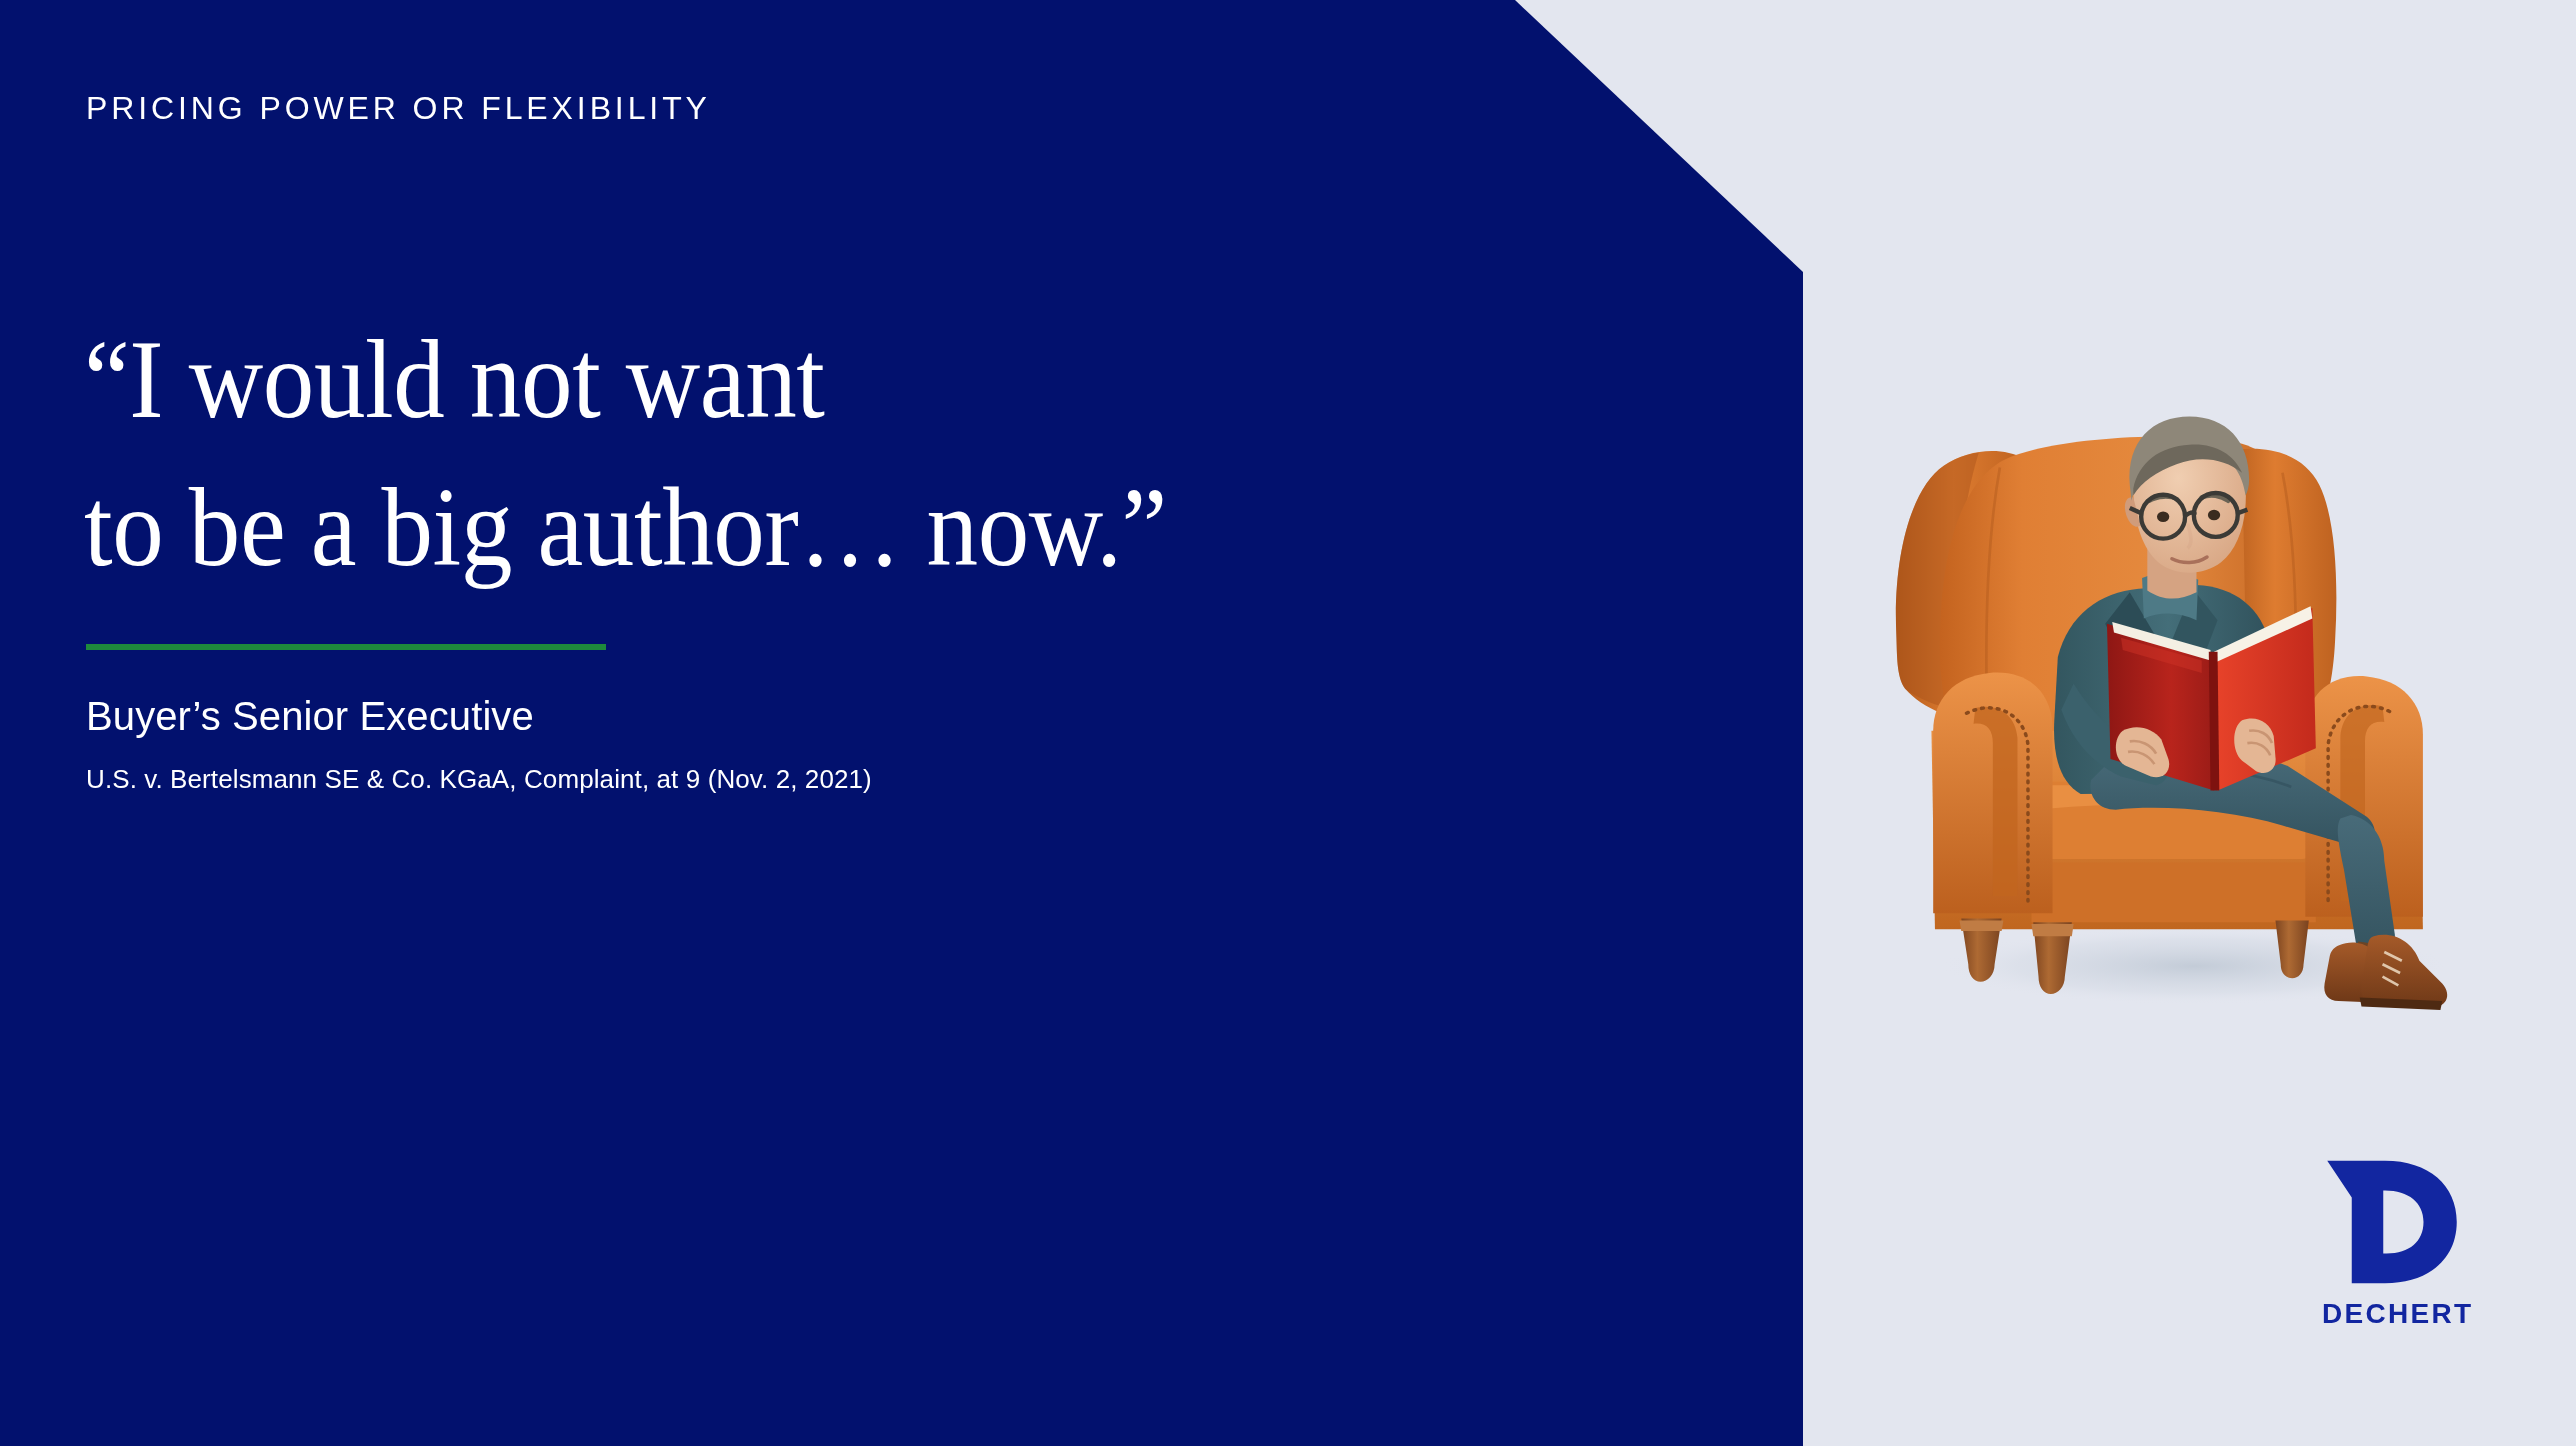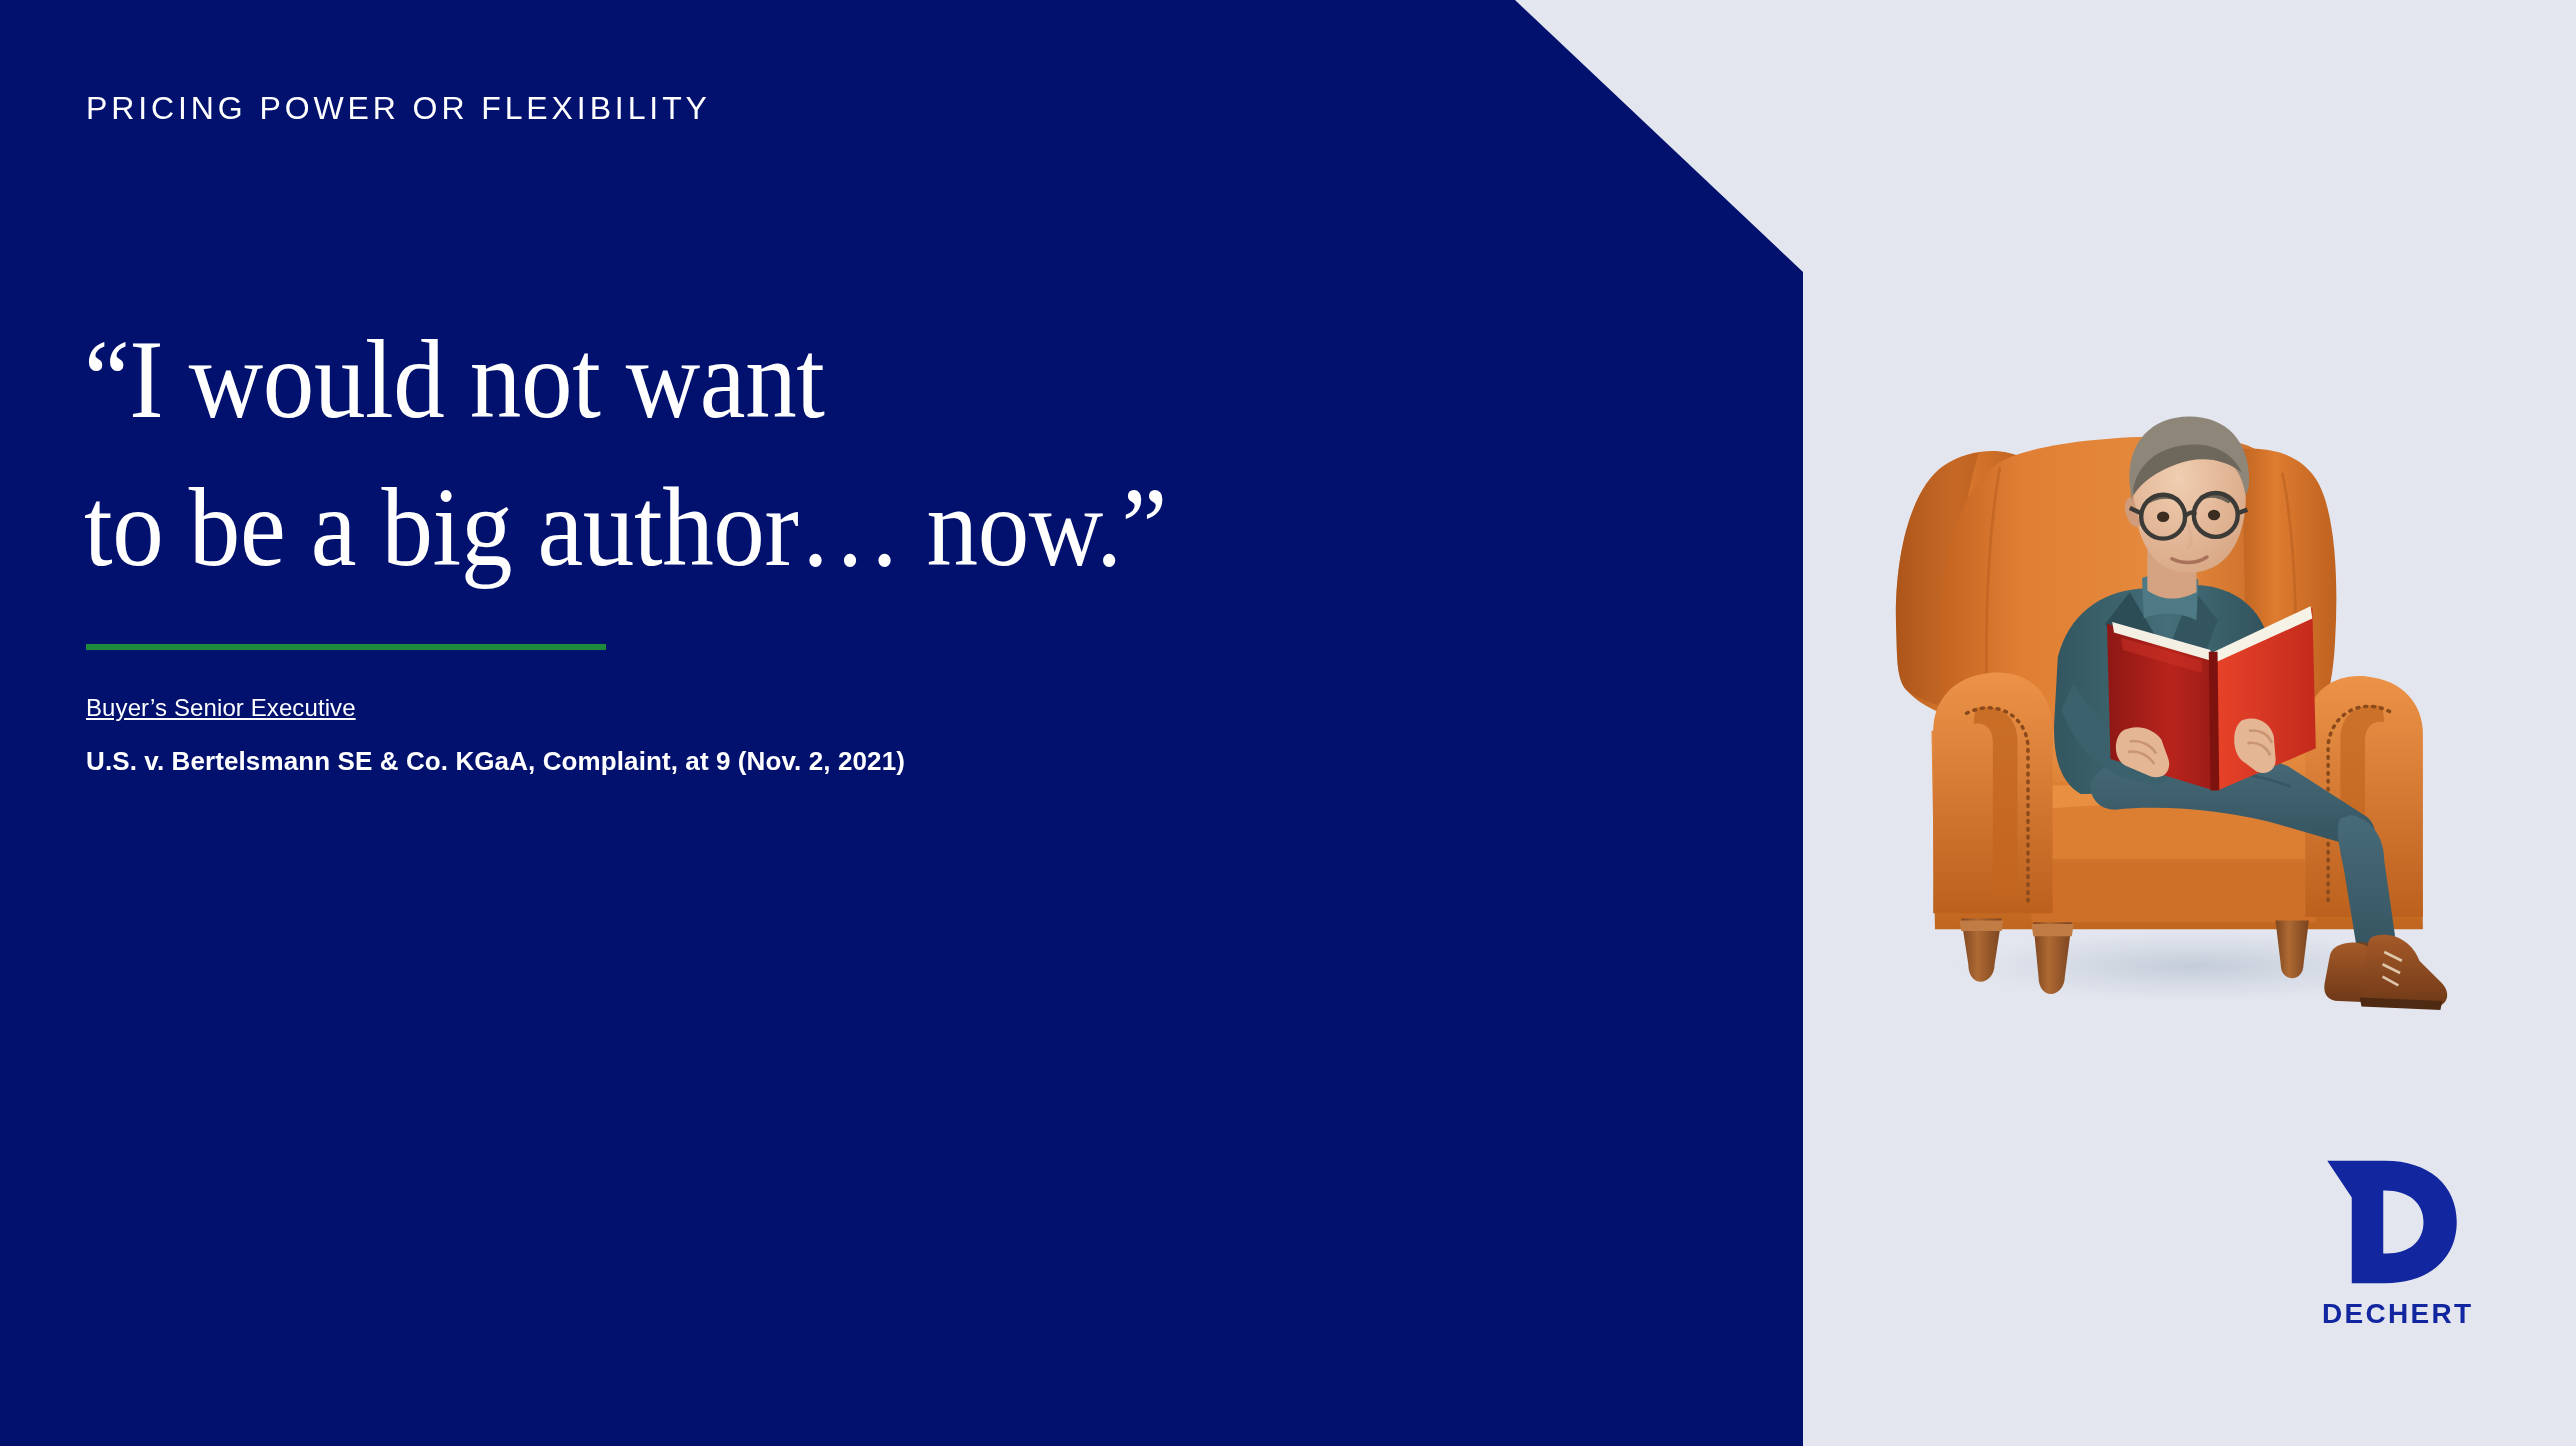--- a/index.html
+++ b/index.html
@@ -69,33 +69,32 @@
     height: 6.1px;
     background: #1E8A3C;
   }
 
   
   .attrib-name {
     position: absolute;
     left: 86px;
     top: 694px;
     color: #ffffff;
-    font-size: 24px;
+    font-size: 40px;
     font-weight: 400;
     letter-spacing: 0.1px;
     white-space: nowrap;
-    text-decoration: underline;
   }
   .attrib-cite {
     position: absolute;
     left: 86px;
-    top: 746px;
+    top: 764px;
     color: #ffffff;
     font-size: 26px;
-    font-weight: 700;
+    font-weight: 400;
     letter-spacing: 0.1px;
     white-space: nowrap;
     text-align: center;
   }
 
   
   .illustration {
     position: absolute;
     left: 1870px;
     top: 404px;

